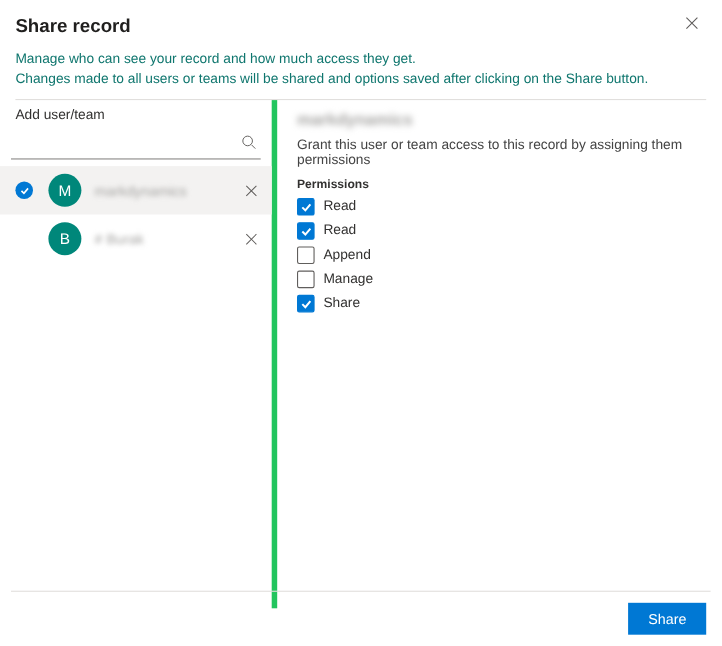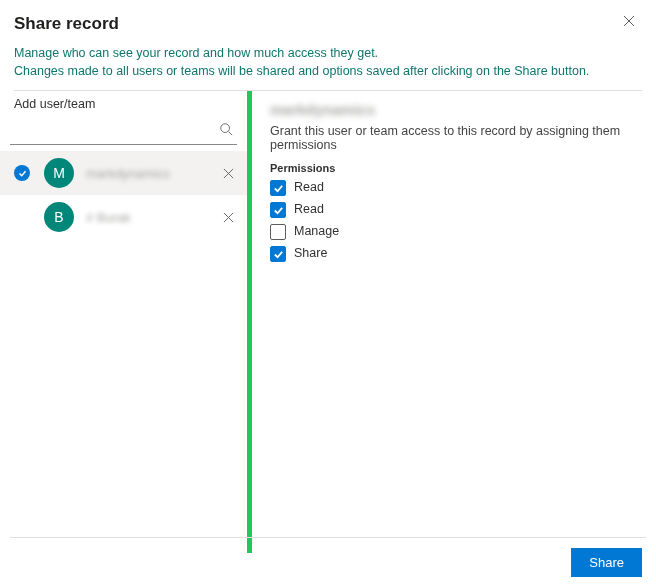--- a/index.html
+++ b/index.html
@@ -286,20 +286,24 @@
     <div class="perm-row">
       <span class="cbox checked">
           <svg width="11" height="11" viewBox="0 0 12 12">
             <path d="M2 6 L5 9 L10 3" stroke="#fff" stroke-width="2" fill="none"></path>
           </svg>
         </span>
       <span class="perm-label">Read</span>
     </div>
     <div class="perm-row">
       <span class="cbox"></span>
+      <span class="perm-label">Append</span>
+    </div>
+    <div class="perm-row">
+      <span class="cbox"></span>
       <span class="perm-label">Manage</span>
     </div>
     <div class="perm-row">
       <span class="cbox checked">
           <svg width="11" height="11" viewBox="0 0 12 12">
             <path d="M2 6 L5 9 L10 3" stroke="#fff" stroke-width="2" fill="none"></path>
           </svg>
         </span>
       <span class="perm-label">Share</span>
     </div>

